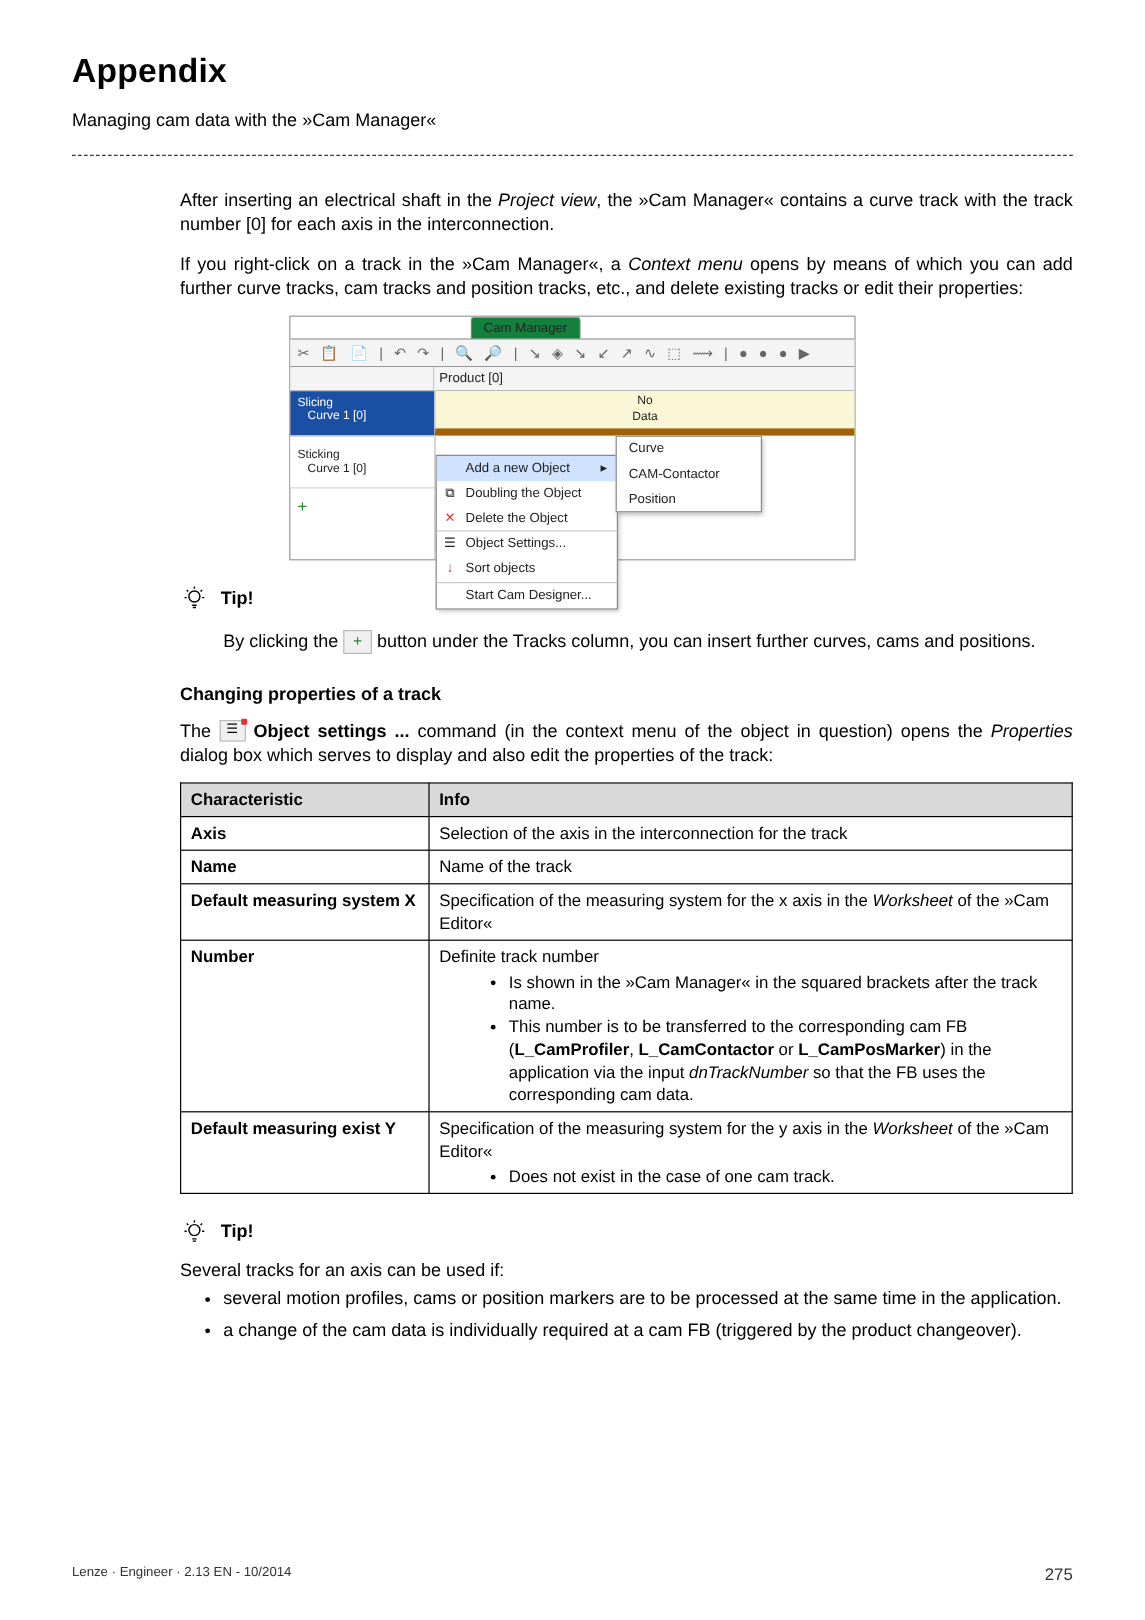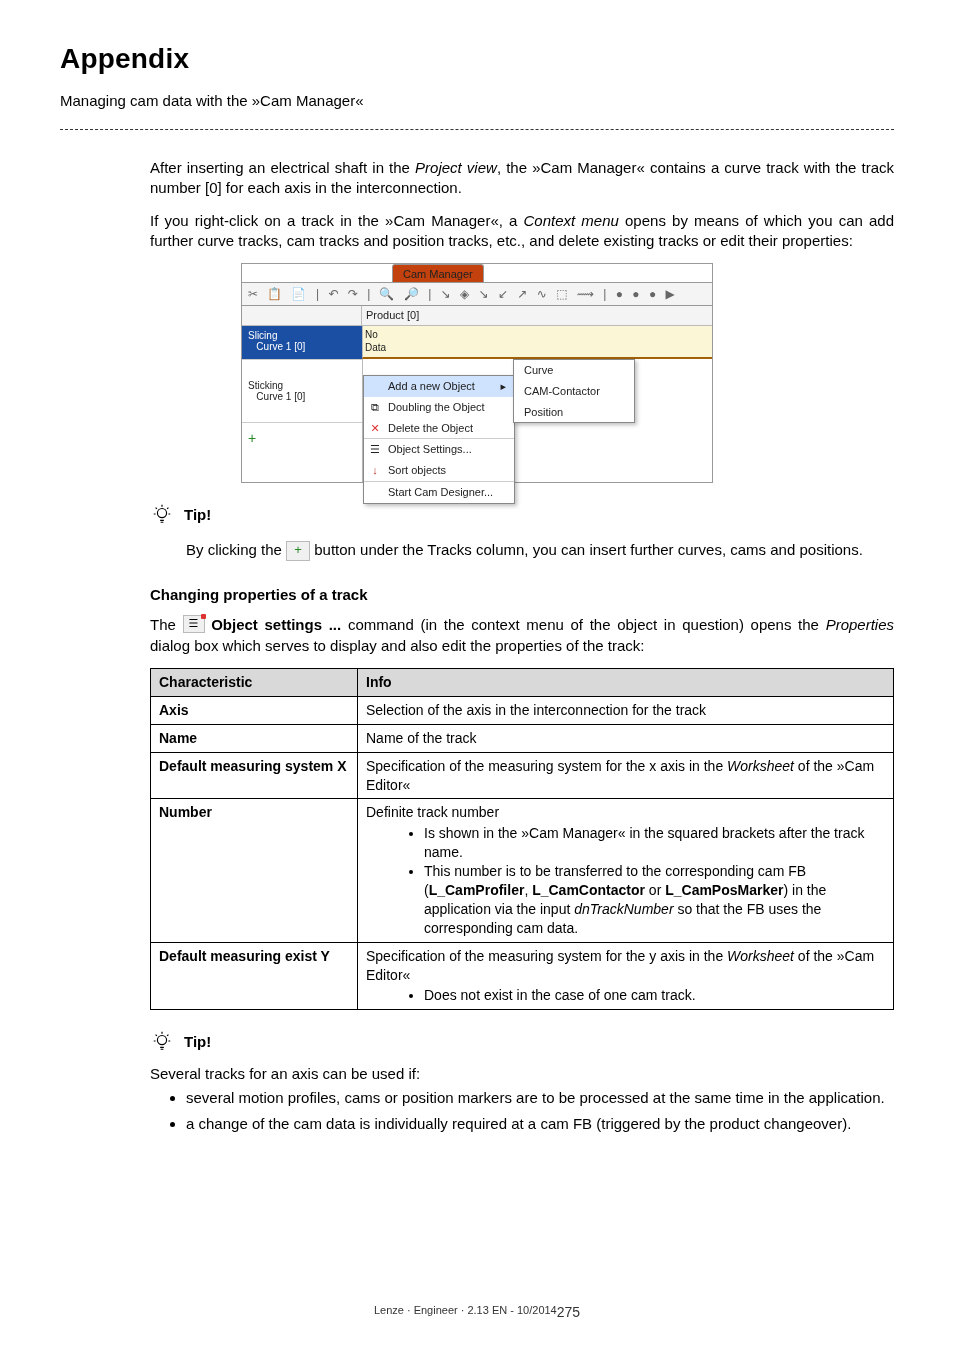--- a/index.html
+++ b/index.html
@@ -73,21 +73,21 @@
     background: #fff;
     font-family: Tahoma, Arial, sans-serif;
     color: #222;
   }
   .shot .tab {
     display: inline-block;
     padding: 2px 10px 0 10px;
     border: 1px solid #999;
     border-bottom: none;
     border-radius: 3px 3px 0 0;
-    background: #c2410c;
+    background: #15803d;
     margin-left: 150px;
     font-size: 11px;
   }
   .shot .toolbar {
     border-top: 1px solid #999;
     border-bottom: 1px solid #999;
     background: #f4f4f4;
     padding: 3px 6px;
     letter-spacing: 3px;
     color: #666;
@@ -112,31 +112,31 @@
   .shot .sel {
     background: #1a4fa3;
     color: #fff;
     font-size: 10px;
     padding: 4px 6px;
     line-height: 1.1;
   }
   .shot .sel2 {
     background: #fff;
     font-size: 10px;
-    padding: 20px 6px;
+    padding: 10px 6px;
     line-height: 1.1;
     border-top: 1px solid #ccc;
   }
   .shot .cell {
     background: #fbf7d6;
-    text-align: left;
+    text-align: center;
     font-size: 10px;
     padding: 2px;
     border-left: 1px solid #bbb;
-    border-bottom: 2px solid #a16207;
+    border-bottom: 6px solid #a16207;
   }
   .shot .plus {
     color: #2a8a2a;
     font-size: 14px;
     padding: 6px;
     border-top: 1px solid #ccc;
   }
   .shot .ctx {
     position: relative;
   }
@@ -282,21 +282,21 @@
     margin: 0 0 6px 16px;
   }
   .footer {
     position: absolute;
     bottom: 28px;
     left: 60px;
     right: 60px;
     font-size: 11px;
     color: #333;
     display: flex;
-    justify-content: center;
+    justify-content: space-between;
   }
   .footer .pnum { font-size: 14px; }
 </style>
 </head>
 <body>
 <div class="page">
 
 <h1 class="appendix">Appendix</h1>
 <div class="subhead">Managing cam data with the »Cam Manager«</div>
 <hr class="rule">

